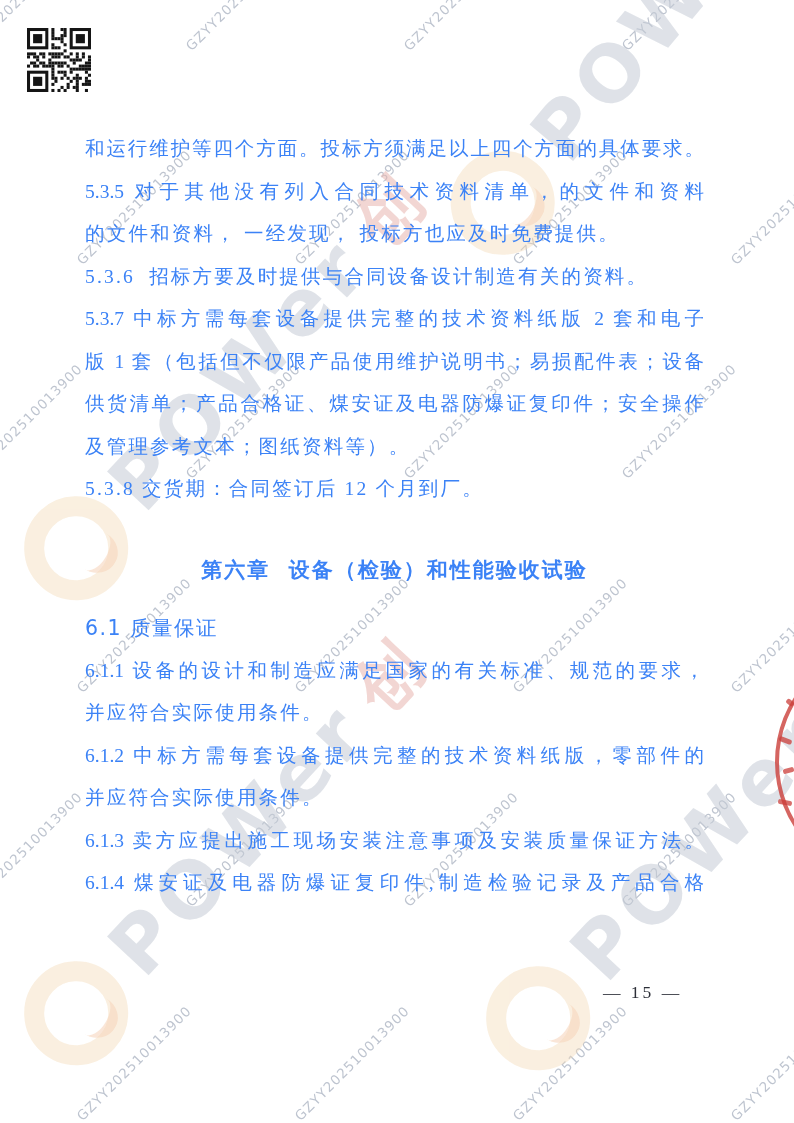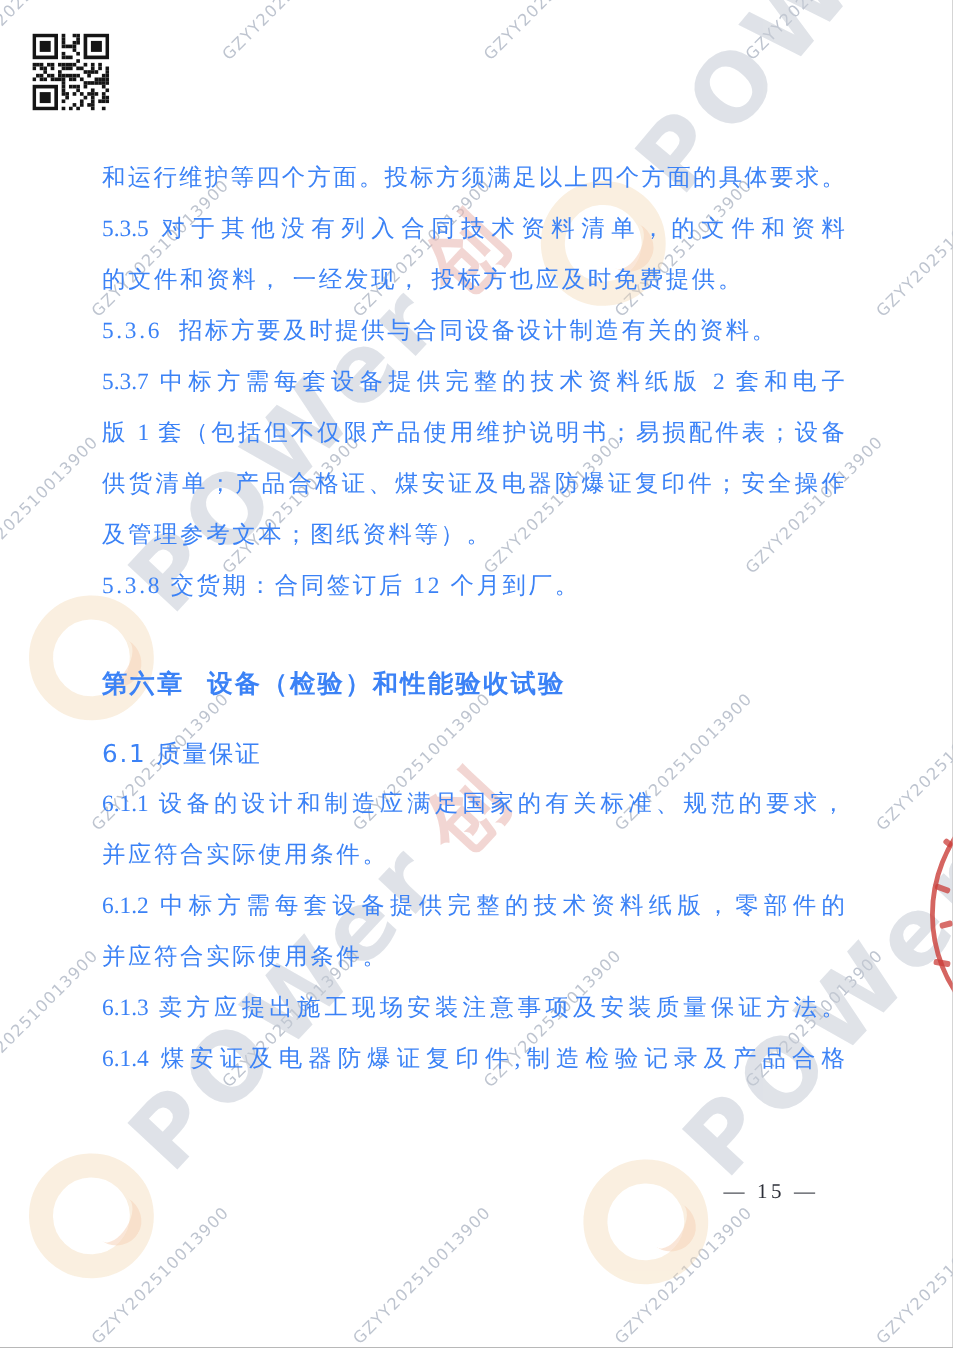--- a/index.html
+++ b/index.html
@@ -45,21 +45,21 @@
   }
   .line{
     height:42.5px;line-height:42.5px;font-size:19.5px;
     letter-spacing:2.2px;white-space:pre-wrap;
   }
   .line.justify{
     letter-spacing:normal;text-align:justify;text-align-last:justify;
     text-justify:inter-character;white-space:normal;
   }
   .line.chapter{
-    margin-top:38px;text-align:left;font-weight:700;font-size:21px;
+    margin-top:38px;text-align:center;font-weight:700;font-size:21px;
     font-family:"DejaVu Sans","Liberation Sans",sans-serif;letter-spacing:2px;
   }
   .line.section{
     margin-top:16px;font-weight:400;font-size:20.5px;
     font-family:"DejaVu Sans","Liberation Sans",sans-serif;letter-spacing:1.5px;
   }
   
   .page-num{
     position:absolute;left:560px;top:979px;width:165px;height:26px;
     line-height:26px;text-align:center;font-size:17.5px;color:#2c2f38;

